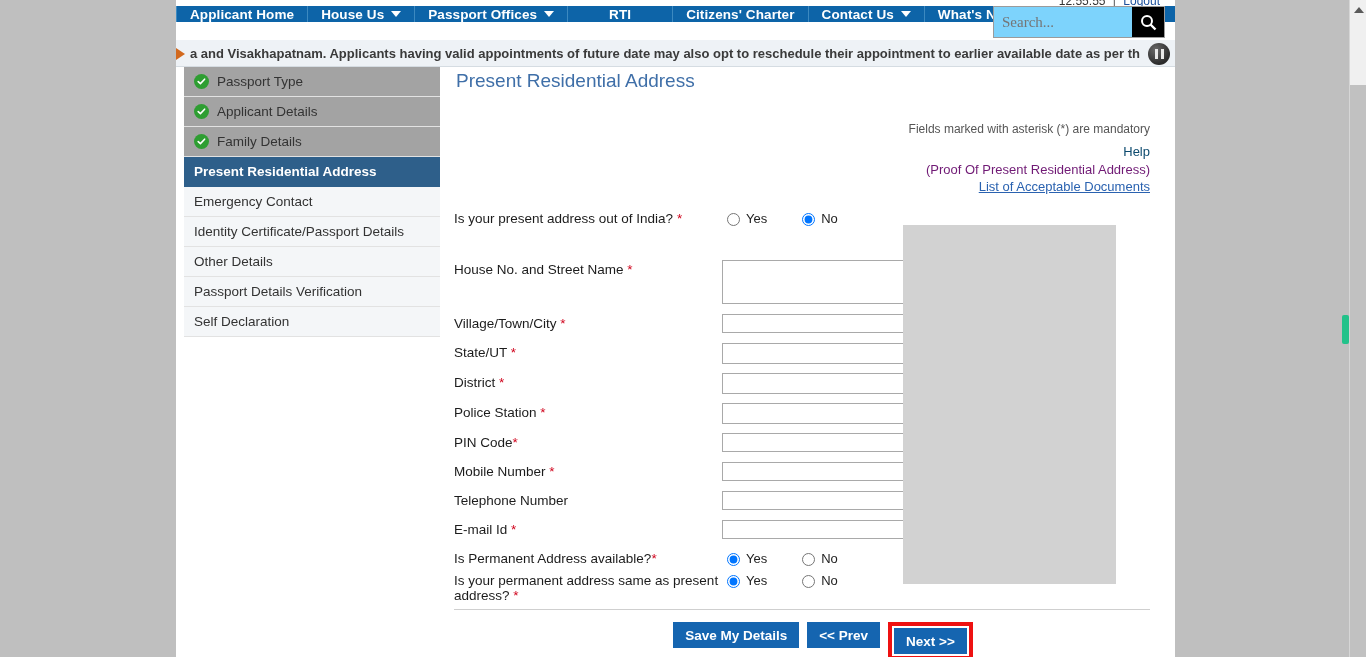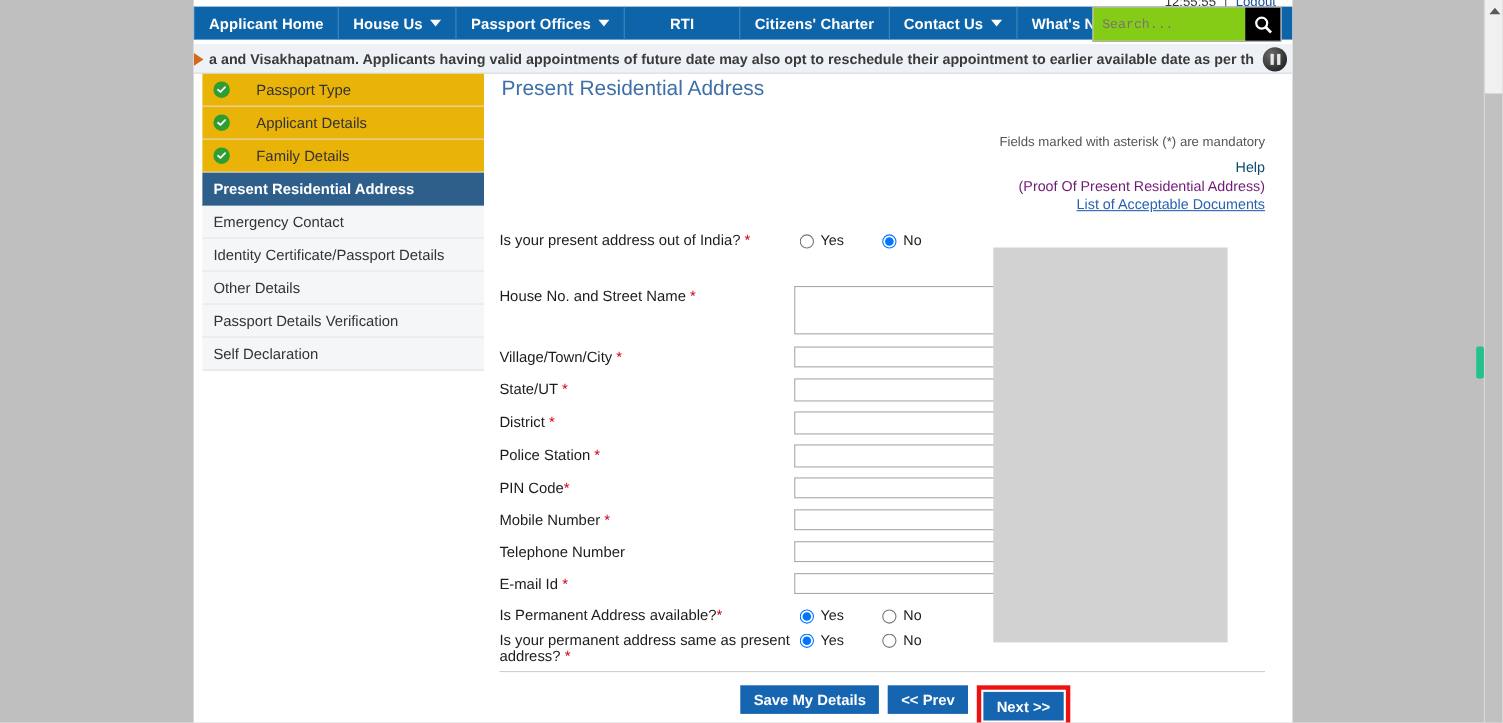--- a/index.html
+++ b/index.html
@@ -44,21 +44,21 @@
   .util-strip .logout {
     color: #1a4f9c;
     text-decoration: underline;
   }
 
   
   .navbar {
     position: absolute;
     left: 0; top: 6px;
     width: 999px;
-    height: 30px;
+    height: 16px;
     background: #0d64a8;
     display: flex;
     align-items: stretch;
   }
   .nav-item {
     display: flex;
     align-items: center;
     justify-content: center;
     color: #ffffff;
     font-weight: bold;
@@ -88,25 +88,25 @@
     display: flex;
     align-items: stretch;
     background: #ffffff;
     border: 1px solid #9b9b9b;
     box-sizing: border-box;
   }
   .search-input {
     width: 128px;
     border: none;
     outline: none;
-    font-size: 12px;
-    font-family: Liberation Mono, monospace;
+    font-size: 15px;
+    font-family: Liberation Serif, serif;
     color: #555;
     padding-left: 8px;
-    background: #84cc16;
+    background: #7dd3fc;
   }
   .search-btn {
     width: 32px;
     background: #000000;
     border: none;
     display: flex;
     align-items: center;
     justify-content: center;
     cursor: pointer;
   }
@@ -181,22 +181,21 @@
     align-items: center;
     padding-left: 10px;
     box-sizing: border-box;
     font-size: 13.5px;
     color: #333333;
     border-bottom: 1px solid #e2e2e2;
     background: #f4f6f8;
     cursor: pointer;
   }
   .side-item.done {
-    background: #eab308;
-    gap: 16px;
+    background: #a3a3a3;
   }
   .side-item.active {
     background: #2e5f8a;
     color: #ffffff;
     font-weight: bold;
     border-bottom: 1px solid #2e5f8a;
   }
   .tick {
     width: 15px; height: 15px;
     border-radius: 50%;

